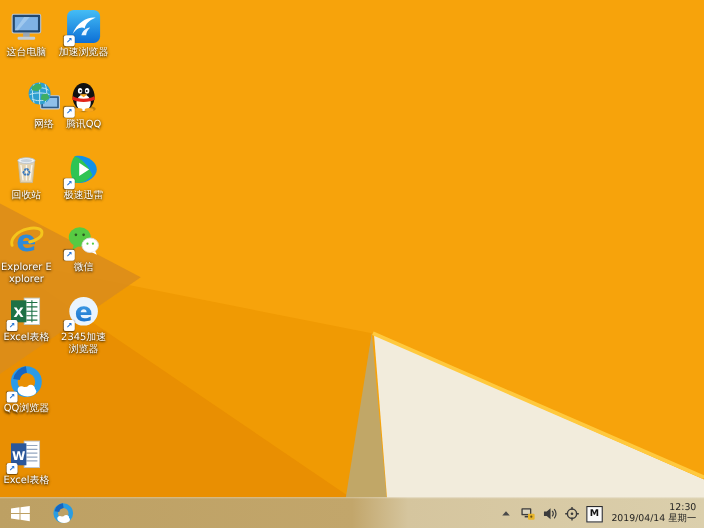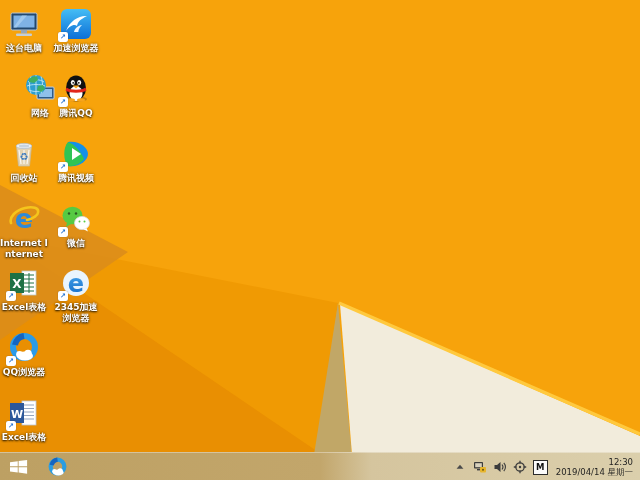--- a/index.html
+++ b/index.html
@@ -5,21 +5,21 @@
   html,body{margin:0;padding:0;background:#222;}
   #screen{position:relative;width:640px;height:480px;overflow:hidden;
           font-family:"DejaVu Sans","Liberation Sans",sans-serif;user-select:none;}
   #wallpaper{position:absolute;left:0;top:0;width:640px;height:480px;}
 
   
   .icon-cell{position:absolute;width:48px;display:flex;flex-direction:column;align-items:center;}
   .icon-art{width:32px;height:32px;position:relative;}
   .icon-art svg{display:block;}
   .icon-label{margin-top:3px;max-width:50px;font-size:9px;line-height:11px;color:#fff;text-align:center;
-              text-shadow:0 1px 2px rgba(0,0,0,.85),0 0 3px rgba(0,0,0,.45);word-break:break-all;font-weight:bold;}
+              text-shadow:0 1px 2px rgba(0,0,0,.85),0 0 3px rgba(0,0,0,.45);word-break:break-all;}
   .shortcut-badge{position:absolute;left:-2px;bottom:-2px;width:10px;height:10px;background:#fff;
                   border-radius:2px;box-shadow:0 0 1px rgba(0,0,0,.5);display:flex;align-items:center;
                   justify-content:center;font-size:7px;font-weight:bold;color:#1f6fd0;line-height:10px;}
 
   
   #taskbar{position:absolute;left:0;bottom:0;width:640px;height:28px;
            background:linear-gradient(90deg,#bda063 0%,#c2a66b 50%,#d5c59e 58%,#dbcfac 100%);
            border-top:1px solid rgba(255,255,255,.35);box-sizing:border-box;}
   .tb-btn{position:absolute;top:0;height:28px;display:flex;align-items:center;justify-content:center;}
   #start-button{left:0;width:38px;}
@@ -125,31 +125,31 @@
 
   <div class="icon-cell" style="left:52px;top:138px">
     <div class="icon-art">
       <svg width="32" height="32" viewBox="0 0 32 32">
         <path d="M8,4 C18,2 28,9 28,16 C28,23 18,30 8,28 Z" fill="#1390e8"></path>
         <path d="M8,4 C3,9 3,23 8,28 C14,29 20,26 24,21 C20,12 14,6 8,4 Z" fill="#2fc454"></path>
         <path d="M12,10 L21,16 L12,22 Z" fill="#ffffff"></path>
       </svg>
       <span class="shortcut-badge">↗</span>
     </div>
-    <div class="icon-label">腾讯视频</div>
+    <div class="icon-label">极速迅雷</div>
   </div>
 
   <div class="icon-cell" style="left:0;top:203px">
     <div class="icon-art">
       <svg width="32" height="32" viewBox="0 0 32 32">
         <text x="16" y="25" font-size="27" font-weight="bold" text-anchor="middle" fill="#2e8ad8">e</text>
         <path d="M3,20 C1,14 8,7 17,5 C25,3.2 31,5 30,9 M30,9 C30.5,12 25,15.5 19,17" stroke="#f5c51c" stroke-width="2.6" fill="none" stroke-linecap="round"></path>
       </svg>
     </div>
-    <div class="icon-label">Internet Internet</div>
+    <div class="icon-label">Explorer Explorer</div>
   </div>
 
   <div class="icon-cell" style="left:52px;top:203px">
     <div class="icon-art">
       <svg width="32" height="32" viewBox="0 0 32 32">
         <ellipse cx="12.5" cy="12.5" rx="10" ry="8.8" fill="#57ca43"></ellipse>
         <polygon points="7,19.5 6,24 11.5,20.8" fill="#57ca43"></polygon>
         <circle cx="9" cy="10.5" r="1.2" fill="#2c5a22"></circle>
         <circle cx="16" cy="10.5" r="1.2" fill="#2c5a22"></circle>
         <ellipse cx="22" cy="20" rx="7.5" ry="6.6" fill="#ffffff" stroke="#dcdcdc" stroke-width="0.8"></ellipse>

